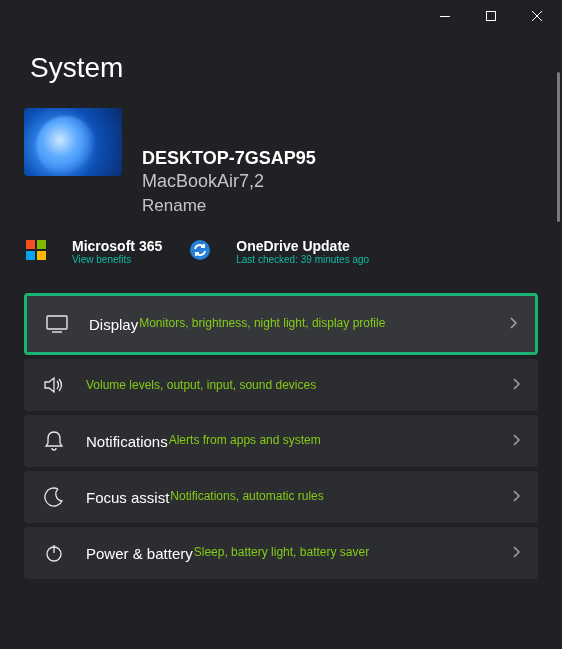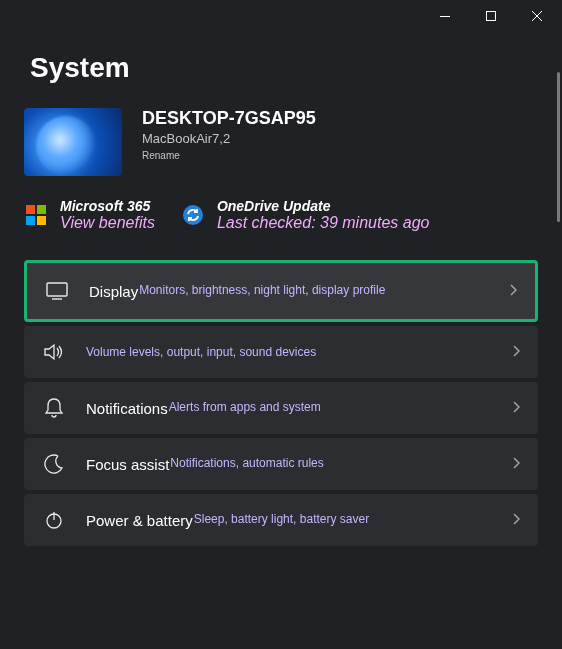--- a/index.html
+++ b/index.html
@@ -29,21 +29,21 @@
       display: flex;
       align-items: center;
       justify-content: center;
       color: #ffffff;
     }
     .content {
       padding: 16px 24px 0 24px;
     }
     .page-title {
       font-size: 28px;
-      font-weight: 700;
+      font-weight: 400;
       margin: 4px 0 24px 6px;
     }
     .device-section {
       display: flex;
       gap: 20px;
       align-items: flex-start;
       margin-bottom: 22px;
     }
     .device-image {
       width: 98px;
@@ -65,42 +65,41 @@
       filter: blur(1px);
     }
     .device-info {
       display: flex;
       flex-direction: column;
       gap: 2px;
     }
     .device-name {
       font-size: 18px;
       font-weight: 600;
+      margin-top: 40px;
     }
     .device-model {
-      font-size: 13px;
+      font-size: 18px;
       color: #c5c5c5;
     }
     .device-rename {
-      font-size: 10px;
+      font-size: 17px;
       color: #c5c5c5;
       margin-top: 2px;
     }
     .quick-links {
       display: flex;
       gap: 26px;
       margin-bottom: 28px;
       align-items: flex-start;
     }
     .quick-link {
       display: flex;
-      gap: 12px;
-      align-items: center;
+      gap: 24px;
       min-width: 0;
-      font-style: italic;
     }
     .quick-link-icon {
       width: 24px;
       height: 24px;
       display: flex;
       align-items: center;
       justify-content: center;
       flex-shrink: 0;
     }
     .ms365-icon {
@@ -118,22 +117,22 @@
     .quick-link-text {
       display: flex;
       flex-direction: column;
       gap: 0;
     }
     .quick-link-title {
       font-size: 14px;
       font-weight: 600;
     }
     .quick-link-sub {
-      font-size: 16px;
-      color: #f0abfc;
+      font-size: 10px;
+      color: #14b8a6;
     }
     .quick-link-sub.dotted::before {
       content: "• ";
       color: #888;
     }
     .settings-list {
       display: flex;
       flex-direction: column;
       gap: 4px;
     }
@@ -164,21 +163,21 @@
       display: flex;
       flex-direction: row;
       gap: 1px;
     }
     .setting-title {
       font-size: 15px;
       color: #ffffff;
     }
     .setting-desc {
       font-size: 12px;
-      color: #c4b5fd;
+      color: #84cc16;
     }
     .chevron {
       color: #a5a5a5;
       font-size: 14px;
       flex-shrink: 0;
     }
     .scrollbar {
       position: absolute;
       right: 2px;
       top: 72px;

